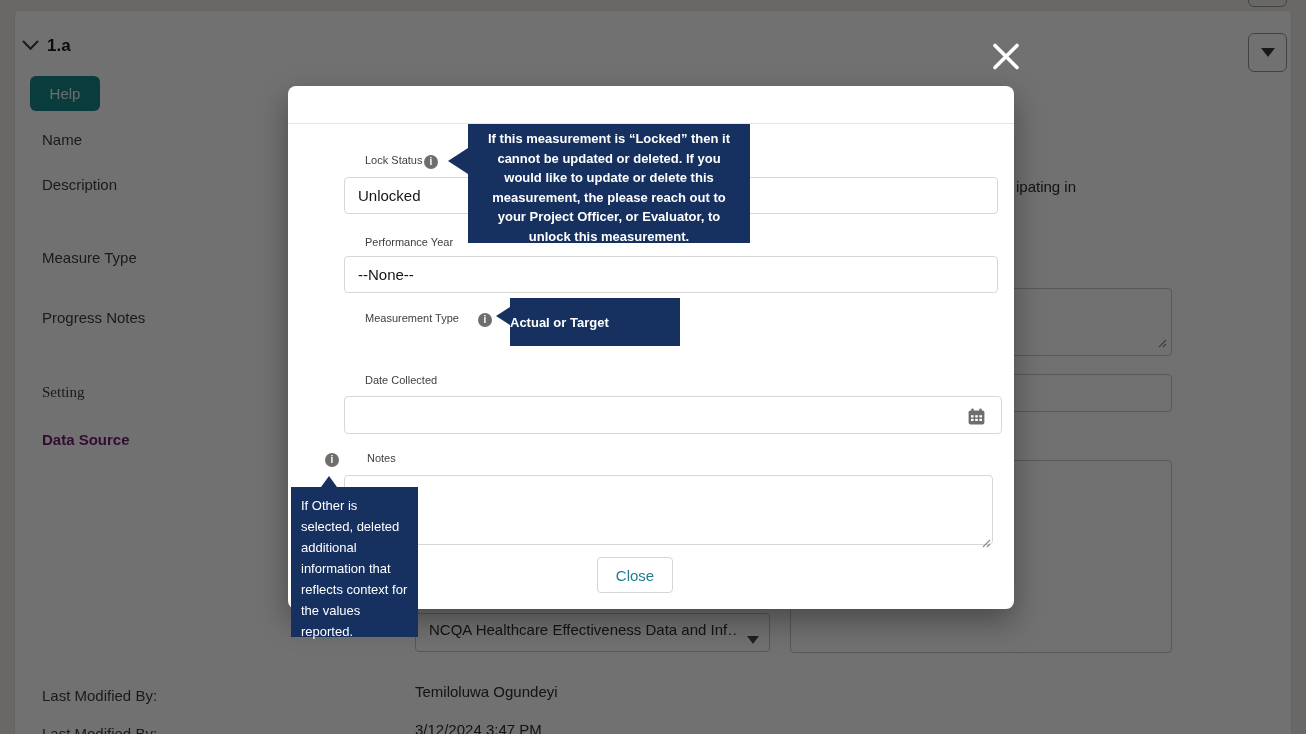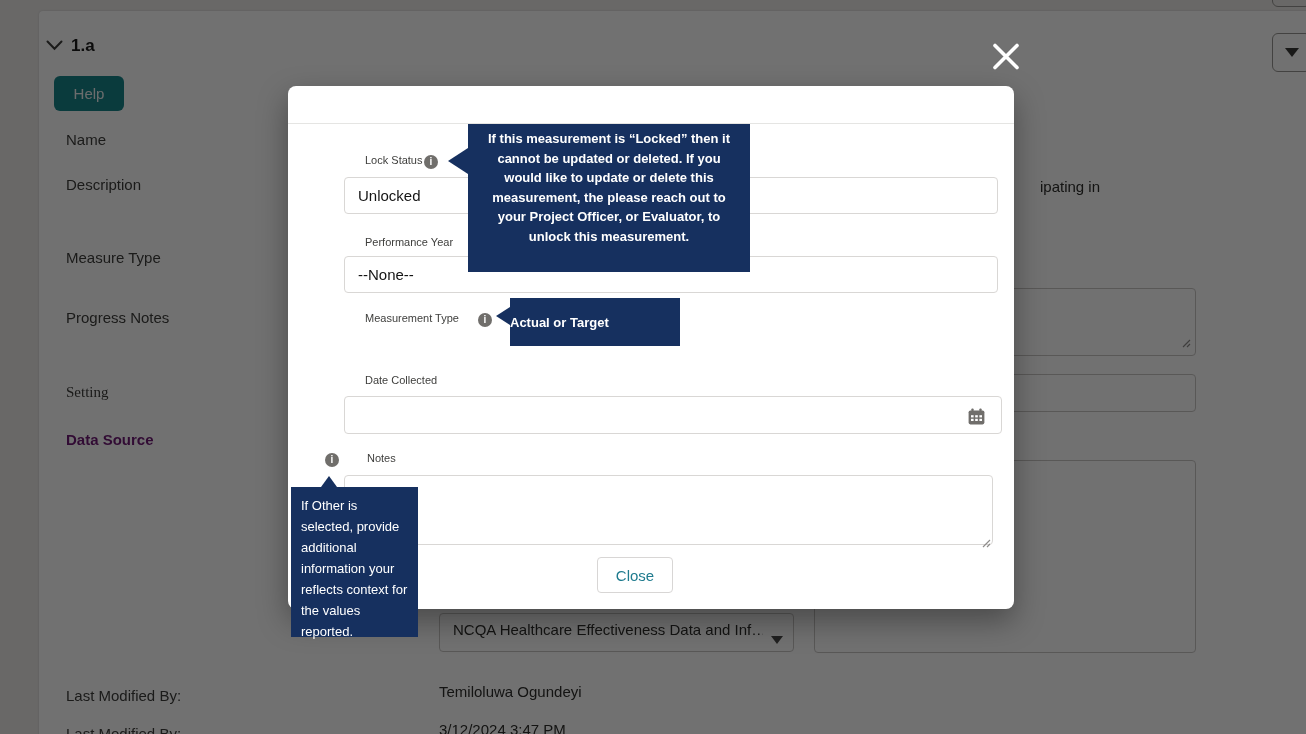--- a/index.html
+++ b/index.html
@@ -9,21 +9,21 @@
     --label:#3e3e3c;
     --input-border:#d9d7d5;
     --bg-border:#c9c7c5;
     --overlay:rgba(0,0,0,0.555);
   }
   *{margin:0;padding:0;box-sizing:border-box;font-family:"Liberation Sans",sans-serif;}
   html,body{width:1306px;height:734px;overflow:hidden;}
   body{position:relative;background:#eceae9;}
 
   
-  .page{position:absolute;inset:0;margin-left:24px;}
+  .page{position:absolute;inset:0;}
   .card{position:absolute;left:15px;top:11px;width:1276px;height:760px;background:#ffffff;border-radius:4px;box-shadow:0 0 2px rgba(0,0,0,.15);}
   .section-header{position:absolute;left:22px;top:36px;display:flex;align-items:center;gap:8px;cursor:pointer;}
   .section-title{font-size:17px;font-weight:600;color:#1b1b1b;}
   .help-btn{position:absolute;left:30px;top:76px;width:70px;height:35px;background:var(--teal);color:#f1f4f4;border:none;border-radius:6px;font-size:15px;cursor:pointer;}
   .bg-label{position:absolute;left:42px;font-size:15px;color:var(--label);}
   .lbl-name{top:131px;} .lbl-desc{top:176px;} .lbl-mtype{top:249px;}
   .lbl-pnotes{top:309px;} .lbl-setting{top:384px;font-family:Liberation Serif, serif;}
   .lbl-dsource{top:431px;font-weight:700;color:#701a75;}
   .lbl-lmb1{top:687px;} .lbl-lmb2{top:725px;}
   .desc-frag{position:absolute;left:1016px;top:178px;font-size:15px;color:#2e2e2c;white-space:nowrap;}
@@ -48,21 +48,21 @@
   
   .modal-layer{position:absolute;inset:0;z-index:100;pointer-events:none;}
   .modal-layer > *{pointer-events:auto;}
   .x-close{position:absolute;left:991px;top:41px;cursor:pointer;}
   .modal{position:absolute;left:288px;top:86px;width:726px;height:523px;background:#fff;border-radius:8px;box-shadow:0 12px 30px rgba(0,0,0,.35);}
   .modal-header{position:absolute;left:0;top:0;width:100%;height:38px;border-bottom:1px solid #e5e5e3;border-radius:8px 8px 0 0;}
   .m-label{position:absolute;font-size:11px;color:var(--label);white-space:nowrap;margin-left:20px;}
   .m-input{position:absolute;border:1px solid var(--input-border);border-radius:4px;font-size:15px;color:#141414;padding:0 13px;background:#fff;outline:none;}
   .info-icon{position:absolute;width:14px;height:14px;border-radius:50%;background:#706e6b;color:#fff;font-size:10px;font-weight:700;line-height:14px;text-align:center;cursor:pointer;font-style:normal;}
   .tooltip{position:absolute;background:var(--navy);color:#fff;z-index:5;}
-  .tt1{left:180px;top:38px;width:282px;height:148px;padding:5px 10px;font-size:13px;font-weight:600;line-height:19.5px;text-align:center;}
+  .tt1{left:180px;top:38px;width:282px;height:119px;padding:5px 10px;font-size:13px;font-weight:600;line-height:19.5px;text-align:center;}
   .tt1 .arrow{position:absolute;left:-20px;top:24px;width:0;height:0;border-top:13px solid transparent;border-bottom:13px solid transparent;border-right:20px solid var(--navy);}
   .tt2{left:222px;top:212px;width:170px;height:48px;font-size:13px;font-weight:600;display:flex;align-items:center;justify-content:flex-start;}
   .tt2 .arrow{position:absolute;left:-14px;top:9px;width:0;height:0;border-top:9px solid transparent;border-bottom:9px solid transparent;border-right:14px solid var(--navy);}
   .tt3{left:3px;top:401px;width:127px;height:150px;padding:8px 10px;font-size:13px;line-height:21px;text-align:left;}
   .tt3 .arrow{position:absolute;top:-11px;left:30px;width:0;height:0;border-left:8px solid transparent;border-right:8px solid transparent;border-bottom:11px solid var(--navy);}
   .m-lock-label{left:57px;top:68px;}
   .m-lock-icon{left:136px;top:69px;}
   .m-lock-input{left:56px;top:91px;width:654px;height:37px;}
   .m-py-label{left:57px;top:150px;}
   .m-py-input{left:56px;top:170px;width:654px;height:37px;}
@@ -180,18 +180,18 @@
     <i class="info-icon m-notes-icon">i</i>
     <div class="m-label m-notes-label">Notes</div>
     <textarea class="m-input m-notes-area" value="" style=""></textarea>
     <span class="m-notes-handle">
       <svg width="10" height="10" viewBox="0 0 10 10">
           <path d="M9 2 L2 9 M9 6 L6 9" stroke="#8f8d8b" stroke-width="1.2" fill="none"></path>
         </svg>
     </span>
     <div class="tooltip tt3">
       <span class="arrow"></span>
-      <span>If Other is selected, provide additional information your reflects context for the values reported.</span>
+      <span>If Other is selected, deleted additional information that reflects context for the values reported.</span>
     </div>
 
     <button class="close-btn">Close</button>
   </div>
 </div>
 
 </body></html>

